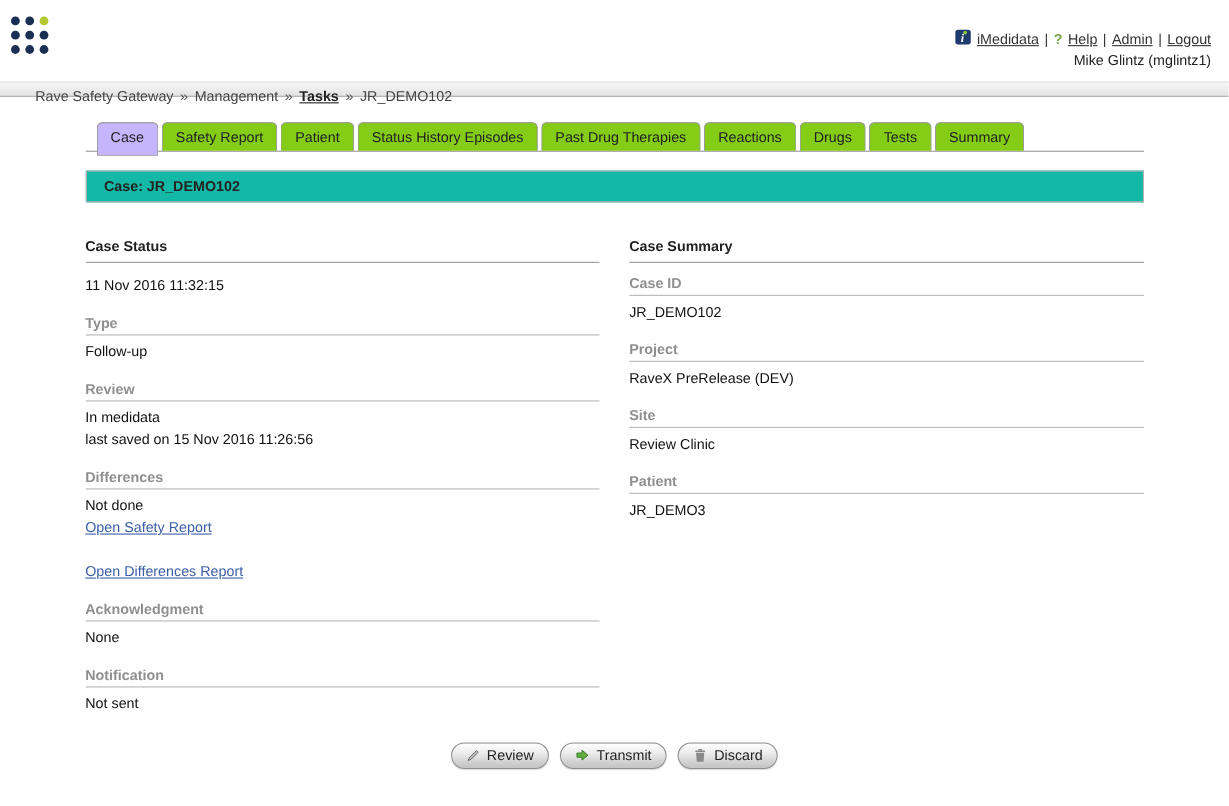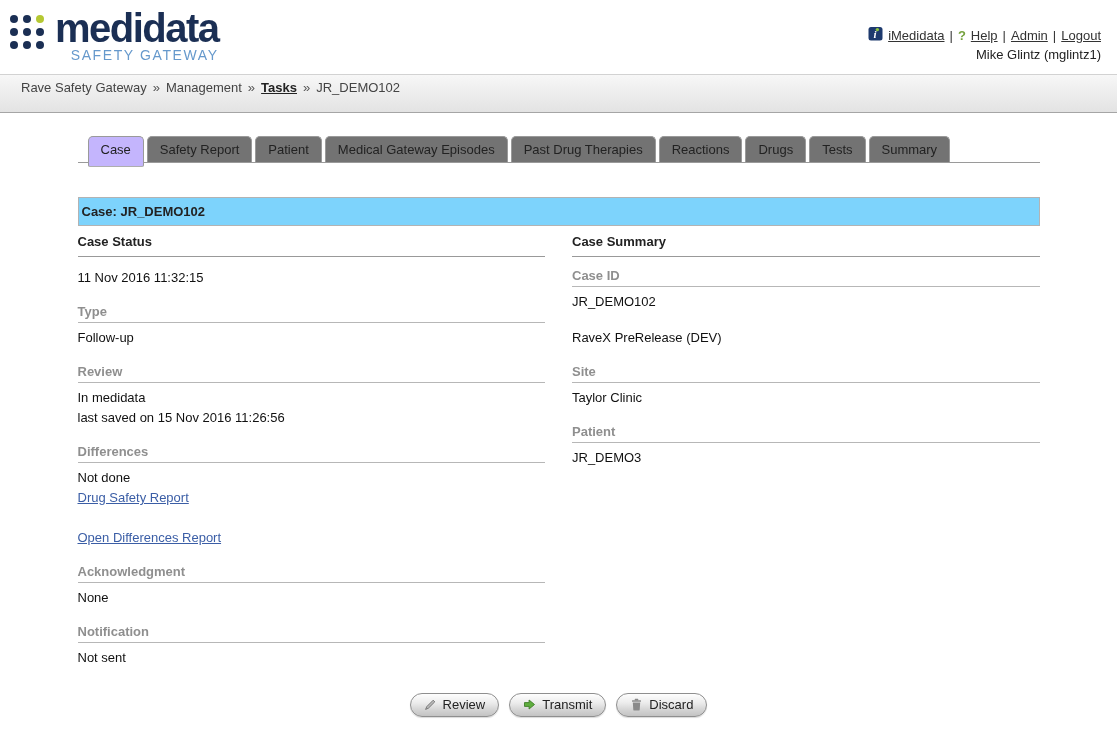--- a/index.html
+++ b/index.html
@@ -22,48 +22,48 @@
   .userbar { position:absolute; right:16px; top:26px; text-align:right; font-size:13px; color:#333; }
   .userbar-links { display:flex; align-items:center; justify-content:flex-end; gap:5px; }
   .userbar a, .ulink { color:#333; text-decoration:underline; cursor:pointer; }
   .usep { color:#333; text-decoration:none; }
   .qmark { color:#76a23f; font-weight:bold; }
   .imed-icon { display:inline-block; vertical-align:-2px; }
   .username { margin-top:3px; color:#222;text-align:right; }
 
   
   .breadcrumb {
-    height:39px; line-height:25px; padding-left:21px;
+    height:14px; line-height:25px; padding-left:32px;
     background:linear-gradient(#f7f7f7,#e3e3e3);
     border-top:1px solid #d2d2d2; border-bottom:1px solid #a5a5a5;
     font-size:13px; color:#444; white-space:nowrap;
   }
   .breadcrumb .crumb-link { font-weight:bold; text-decoration:underline; color:#222; cursor:pointer; }
   .breadcrumb .bsep { color:#555; margin:0 6px; }
 
   
   .content { width:962px; margin:0 auto; }
 
   .tabrow { margin-top:23px; padding-left:10px; border-bottom:1px solid #9a9a9a; display:flex; align-items:flex-end; }
   .tab {
-    background:#737373; border:1px solid #9a9a9a; border-bottom:none;
+    background:#84cc16; border:1px solid #9a9a9a; border-bottom:none;
     border-radius:5px 5px 0 0; padding:5px 12px 5px; margin-right:3px;
     font-size:13px; color:#222; cursor:pointer; white-space:nowrap;
   }
   .tab.active {
     background:#c4b5fd; padding-bottom:9px; margin-bottom:-5px; z-index:2; position:relative;
     border-bottom:1px solid #aeaeae; border-radius:5px 5px 2px 2px;
   }
 
   .casebar {
-    margin-top:34px; background:#7dd3fc; border:1px solid #b3b3b3;
-    padding:6px 3px; font-weight:bold; font-size:13px; color:#222;
-  }
-
-  .cols { margin-top:8px; display:flex; gap:27px; }
+    margin-top:17px; background:#14b8a6; border:1px solid #b3b3b3;
+    padding:6px 16px; font-weight:bold; font-size:13px; color:#222;
+  }
+
+  .cols { margin-top:32px; display:flex; gap:27px; }
   .col { flex:1; }
   .col-title { font-size:13px; font-weight:bold; color:#222; padding-bottom:7px; border-bottom:1px solid #999; margin-bottom:11px; }
   .field { margin-bottom:16px; }
   .field-label { font-size:13px; font-weight:bold; color:#8f8f8f; padding-bottom:3px; border-bottom:1px solid #b7b7b7; margin-bottom:5px; }
   .vline { font-size:13px; color:#111; line-height:20px; min-height:20px; }
   .vline.link { color:#3b5ea6; text-decoration:underline; cursor:pointer; display:inline-block; }
   .vline-wrap { min-height:20px; }
 
   
   .actions { text-align:center; margin-top:9px; }
@@ -84,24 +84,20 @@
     <div class="dotgrid">
       <span></span>
         <span></span>
         <span class="green"></span>
       <span></span>
         <span></span>
         <span></span>
       <span></span>
         <span></span>
         <span></span>
-    </div>
-    <div class="logo-text">
-      <div class="logo-brand">medidata</div>
-      <div class="logo-sub">SAFETY GATEWAY</div>
     </div>
   </div>
   <div class="userbar">
     <div class="userbar-links" id="userbar-links">
         <span class="imed-icon"><svg width="15" height="15" viewBox="0 0 15 15">
             <rect x="0.5" y="1" width="14" height="13.5" rx="2.5" fill="#1e3a6e"></rect>
             <text x="7" y="12" text-anchor="middle" font-size="11" font-style="italic" font-weight="bold" fill="#fff" font-family="Liberation Serif, serif">i</text>
             <circle cx="9.4" cy="3.6" r="1.7" fill="#8dc63f"></circle>
           </svg></span>
         <span class="ulink">iMedidata</span>
@@ -118,21 +114,21 @@
 </div>
 
 <div class="breadcrumb" id="breadcrumb"><span class="crumb">Rave Safety Gateway</span><span class="bsep">»</span><span class="crumb">Management</span><span class="bsep">»</span><span class="crumb-link">Tasks</span><span class="bsep">»</span><span class="crumb">JR_DEMO102</span></div>
 
 <div class="content">
 
   <div class="tabrow" id="tabrow">
       <div class="tab active">Case</div>
       <div class="tab">Safety Report</div>
       <div class="tab">Patient</div>
-      <div class="tab">Medical Gateway Episodes</div>
+      <div class="tab">Status History Episodes</div>
       <div class="tab">Past Drug Therapies</div>
       <div class="tab">Reactions</div>
       <div class="tab">Drugs</div>
       <div class="tab">Tests</div>
       <div class="tab">Summary</div>
     </div>
 
   <div class="casebar">Case: JR_DEMO102</div>
 
   <div class="cols">
@@ -146,45 +142,46 @@
           <div class="vline">Follow-up</div>
         </div>
         <div class="field">
           <div class="field-label">Review</div>
           <div class="vline">In medidata</div>
           <div class="vline">last saved on 15 Nov 2016 11:26:56</div>
         </div>
         <div class="field">
           <div class="field-label">Differences</div>
           <div class="vline">Not done</div>
-          <div class="vline-wrap"><a class="vline link">Drug Safety Report</a></div>
+          <div class="vline-wrap"><a class="vline link">Open Safety Report</a></div>
           <div class="vline-wrap"></div>
           <div class="vline-wrap"><a class="vline link">Open Differences Report</a></div>
         </div>
         <div class="field">
           <div class="field-label">Acknowledgment</div>
           <div class="vline">None</div>
         </div>
         <div class="field">
           <div class="field-label">Notification</div>
           <div class="vline">Not sent</div>
         </div>
       </div>
     <div class="col" id="col-right">
         <div class="col-title">Case Summary</div>
         <div class="field">
           <div class="field-label">Case ID</div>
           <div class="vline">JR_DEMO102</div>
         </div>
         <div class="field">
+          <div class="field-label">Project</div>
           <div class="vline">RaveX PreRelease (DEV)</div>
         </div>
         <div class="field">
           <div class="field-label">Site</div>
-          <div class="vline">Taylor Clinic</div>
+          <div class="vline">Review Clinic</div>
         </div>
         <div class="field">
           <div class="field-label">Patient</div>
           <div class="vline">JR_DEMO3</div>
         </div>
       </div>
   </div>
 
   <div class="actions" id="actions"><button class="act-btn">
         <span class="bicon">

